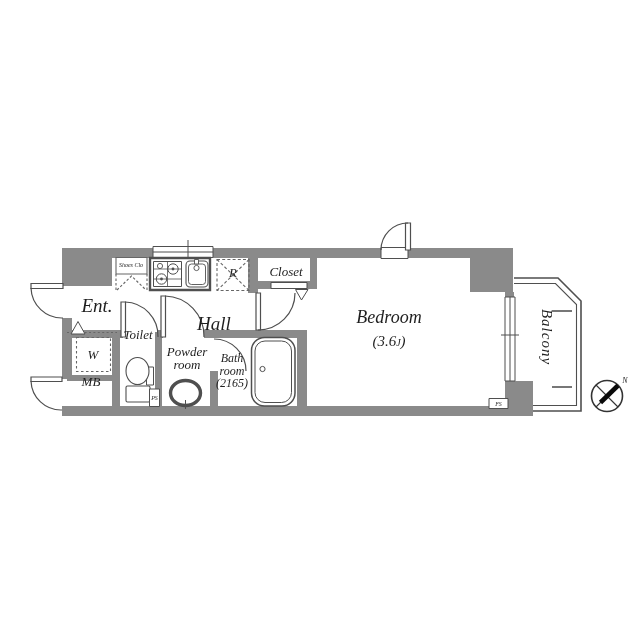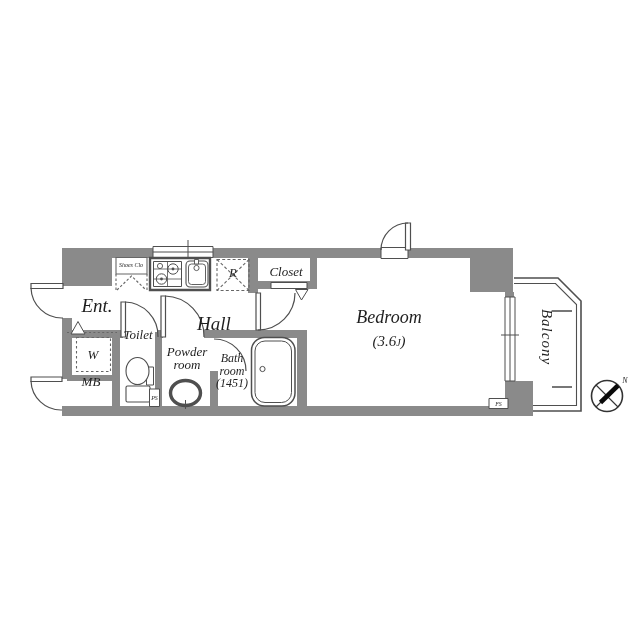--- a/index.html
+++ b/index.html
@@ -149,20 +149,20 @@
 <div class="lbl fs13" style="left:93px;top:355px" data-name="label-washer">W</div>
 <div class="lbl fs13" style="left:91px;top:382px" data-name="label-meter-box">MB</div>
 <div class="lbl fs13" style="left:138px;top:335px" data-name="label-toilet">Toilet</div>
 <div class="lbl fs12 multi" style="left:187px;top:358px" data-name="label-powder-room">
   <div data-name="label-powder-line1">Powder</div>
   <div data-name="label-powder-line2">room</div>
 </div>
 <div class="lbl fs11 multi" style="left:232px;top:371px" data-name="label-bath-room">
   <div data-name="label-bath-line1">Bath</div>
   <div data-name="label-bath-line2">room</div>
-  <div data-name="label-bath-line3">(1451)</div>
+  <div data-name="label-bath-line3">(2165)</div>
 </div>
 <div class="lbl balcony-lbl" style="left:546px;top:337px" data-name="label-balcony">Balcony</div>
 <div class="lbl ps-lbl" style="left:154.5px;top:397.5px" data-name="label-pipe-space">PS</div>
 <div class="lbl fs6" style="left:498.5px;top:403.5px" data-name="label-fs-shaft">FS</div>
 <div class="lbl fs8" style="left:625px;top:380px" data-name="label-north">N</div>
 
 </div>
 
 </body></html>

